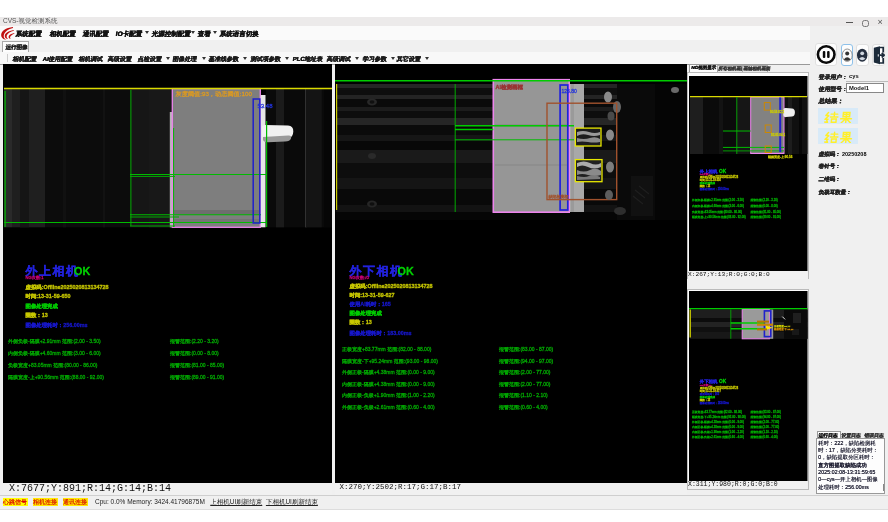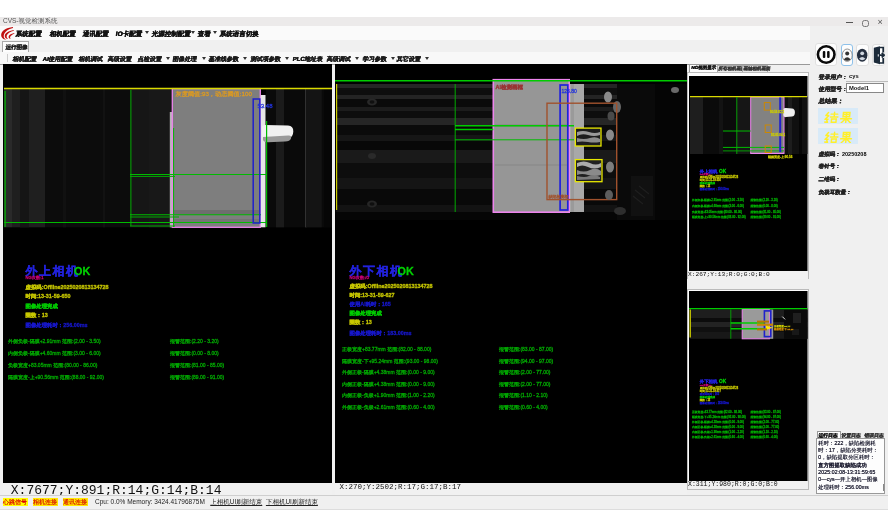--- a/index.html
+++ b/index.html
@@ -111,21 +111,21 @@
 <text x="22.5" y="262.5" font-size="5.4" fill="#1717cc" stroke="#1717cc" stroke-width="0.28" font-weight="bold">图像处理耗时：256.00ms</text>
 <text x="5" y="279" font-size="5" fill="#00aa00" stroke="#00aa00" stroke-width="0.28">外侧负极-隔膜+2.91mm 范围:(2.00 - 3.50)</text>
     <text x="167" y="279" font-size="5" fill="#00aa00" stroke="#00aa00" stroke-width="0.28">报警范围:(2.20 - 3.20)</text>
 <text x="5" y="291" font-size="5" fill="#00aa00" stroke="#00aa00" stroke-width="0.28">内侧负极-隔膜+4.60mm 范围:(3.00 - 6.00)</text>
     <text x="167" y="291" font-size="5" fill="#00aa00" stroke="#00aa00" stroke-width="0.28">报警范围:(0.00 - 8.00)</text>
 <text x="5" y="303" font-size="5" fill="#00aa00" stroke="#00aa00" stroke-width="0.28">负极宽度+83.05mm 范围:(80.00 - 86.00)</text>
     <text x="167" y="303" font-size="5" fill="#00aa00" stroke="#00aa00" stroke-width="0.28">报警范围:(81.00 - 85.00)</text>
 <text x="5" y="315" font-size="5" fill="#00aa00" stroke="#00aa00" stroke-width="0.28">隔膜宽度-上+90.56mm 范围:(88.00 - 92.00)</text>
     <text x="167" y="315" font-size="5" fill="#00aa00" stroke="#00aa00" stroke-width="0.28">报警范围:(89.00 - 91.00)</text>
 </svg>
-<div class="abs" style="left:3px;top:483px;width:329px;height:11.5px;background:#f1f1f1;font-size:13px;color:#111;font-family:'Liberation Mono',monospace;">&nbsp;X:7677;Y:891;R:14;G:14;B:14</div>
+<div class="abs" style="left:3px;top:483px;width:329px;height:11.5px;background:#f1f1f1;font-size:10px;color:#111;font-family:'Liberation Mono',monospace;">&nbsp;X:7677;Y:891;R:14;G:14;B:14</div>
 
 <svg class="abs" style="left:335px;top:64px;" width="352" height="419" viewBox="0 0 352 419">
 <rect width="352" height="419" fill="#000"></rect>
 
 <g>
 <rect x="1" y="20" width="351" height="4" fill="#252525"></rect>
 <rect x="1" y="24" width="351" height="7" fill="#0e0e0e"></rect>
 <rect x="1" y="31" width="351" height="4" fill="#242424"></rect>
 <rect x="1" y="35" width="351" height="8" fill="#0a0a0a"></rect>
 <rect x="1" y="43" width="351" height="4" fill="#1c1c1c"></rect>

